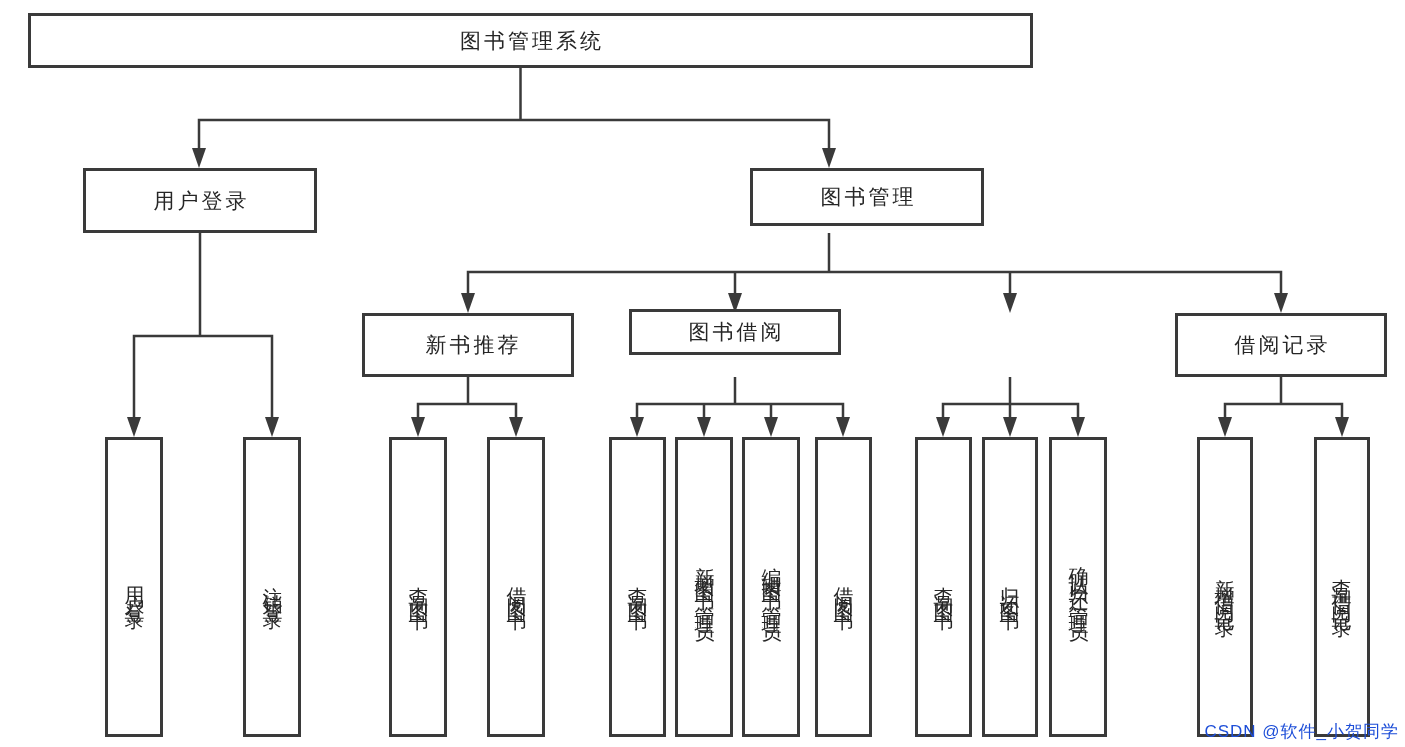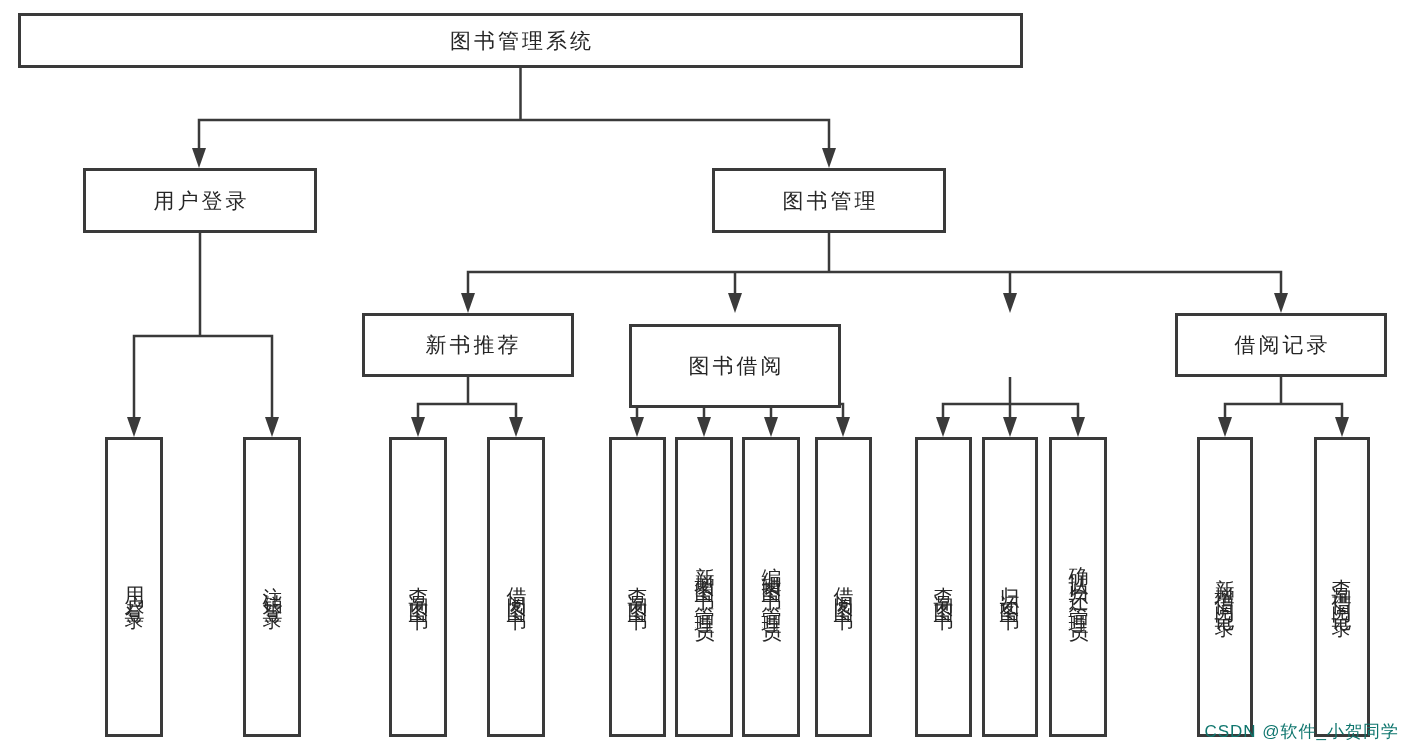--- a/index.html
+++ b/index.html
@@ -45,21 +45,21 @@
     text-orientation: mixed;
     text-align: center;
     font-size: 20px;
     letter-spacing: 8px;
     line-height: 51px;
   }
   #watermark {
     position: absolute;
     right: 6px;
     bottom: 4px;
-    color: #0f766e;
+    color: #1d4ed8;
     font-size: 17px;
     letter-spacing: 1px;
     z-index: 2;
     white-space: nowrap;
     margin-left: 32px;
   }
 </style>
 </head>
 <body>
 
@@ -98,27 +98,27 @@
       <polygon points="764,417 778,417 771,437"></polygon>
       <polygon points="836,417 850,417 843,437"></polygon>
       <polygon points="936,417 950,417 943,437"></polygon>
       <polygon points="1003,417 1017,417 1010,437"></polygon>
       <polygon points="1071,417 1085,417 1078,437"></polygon>
       <polygon points="1218,417 1232,417 1225,437"></polygon>
       <polygon points="1335,417 1349,417 1342,437"></polygon>
     </g>
   </svg>
 
-  <div class="box hbox root-box" style="left:18px; top:13px; width:1005px; height:55px;">图书管理系统</div>
+  <div class="box hbox root-box" style="left:28px; top:13px; width:1005px; height:55px;">图书管理系统</div>
 
   <div class="box hbox" style="left:83px; top:168px; width:234px; height:65px;">用户登录</div>
-  <div class="box hbox" style="left:712px; top:168px; width:234px; height:65px;">图书管理</div>
+  <div class="box hbox" style="left:750px; top:168px; width:234px; height:58px;">图书管理</div>
 
   <div class="box hbox" style="left:362px; top:313px; width:212px; height:64px;padding-left:8px;">新书推荐</div>
-  <div class="box hbox" style="left:629px; top:324px; width:212px; height:84px;">图书借阅</div>
+  <div class="box hbox" style="left:629px; top:309px; width:212px; height:46px;">图书借阅</div>
   <div class="box hbox" style="left:1175px; top:313px; width:212px; height:64px;">借阅记录</div>
 
   <div class="box leaf" style="left:105px; top:437px; width:58px; height:300px;">用户登录</div>
   <div class="box leaf" style="left:243px; top:437px; width:58px; height:300px;">注销登录</div>
 
   <div class="box leaf" style="left:389px; top:437px; width:58px; height:300px;">查询图书</div>
   <div class="box leaf" style="left:487px; top:437px; width:58px; height:300px;">借阅图书</div>
 
   <div class="box leaf" style="left:609px; top:437px; width:57px; height:300px;">查询图书</div>
   <div class="box leaf" style="left:675px; top:437px; width:58px; height:300px;">新增图书（管理员）</div>

